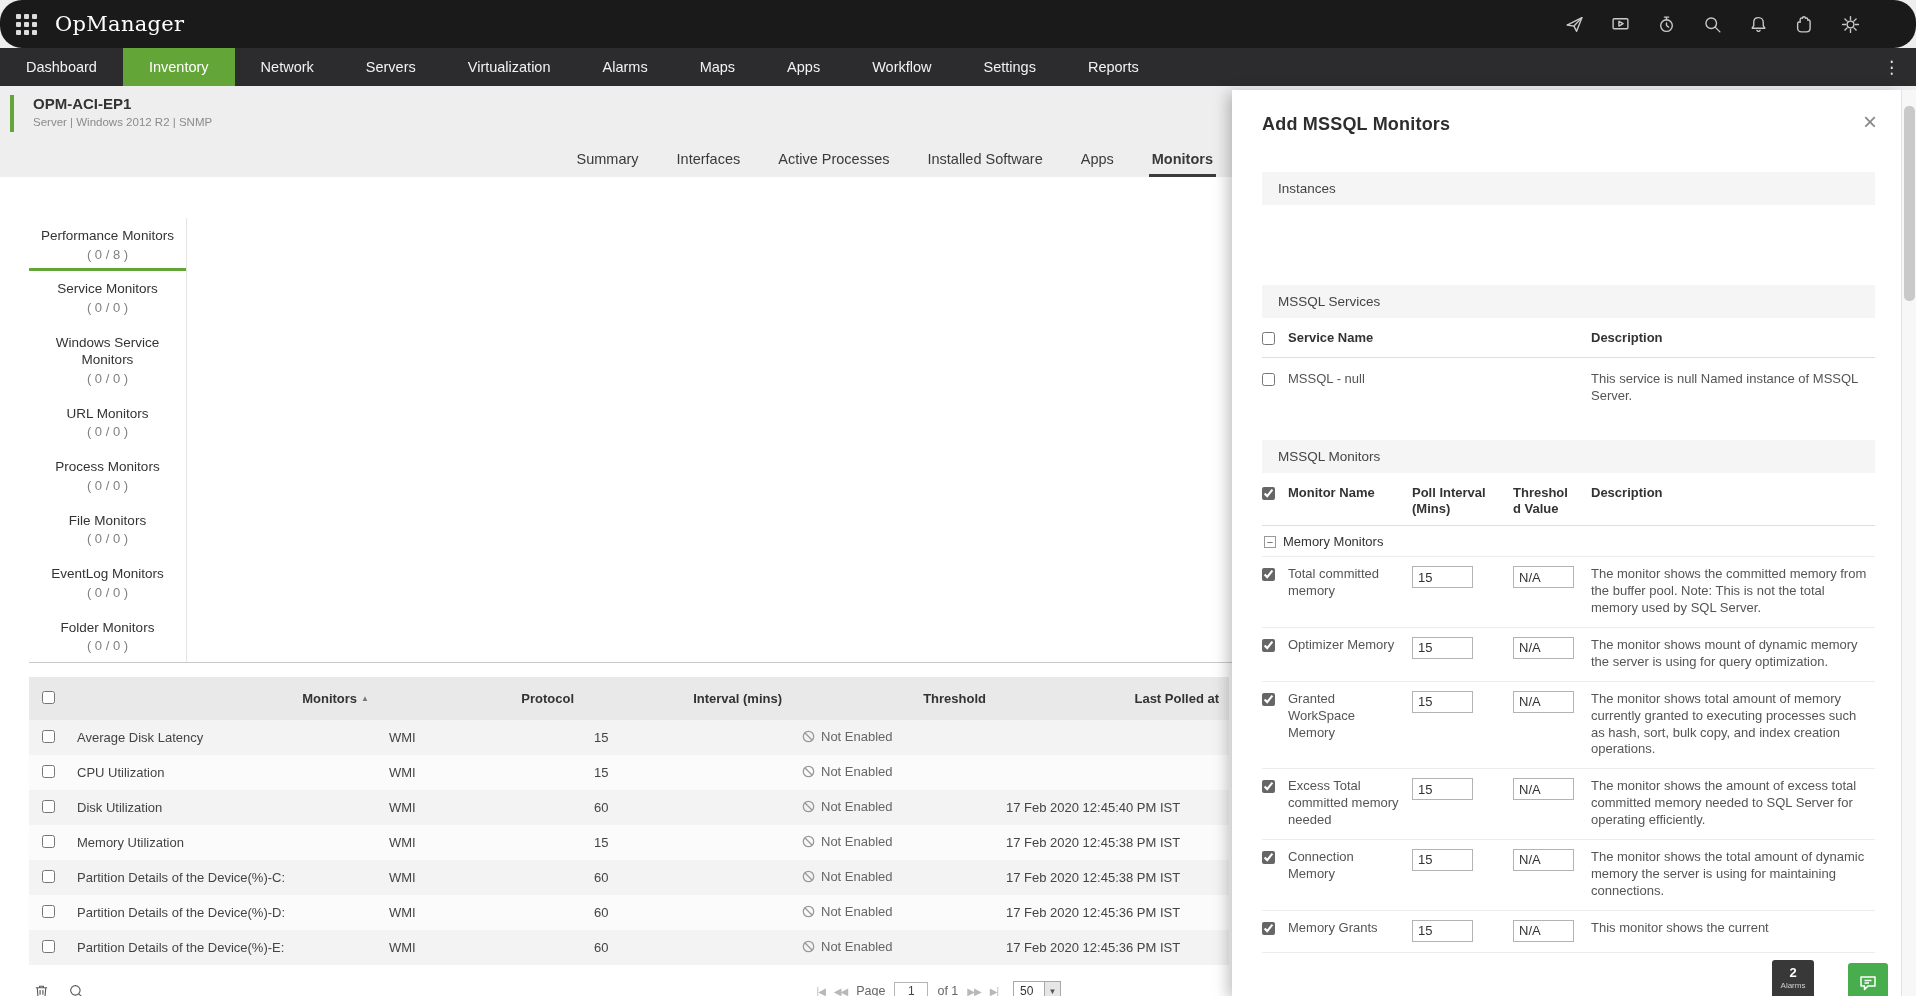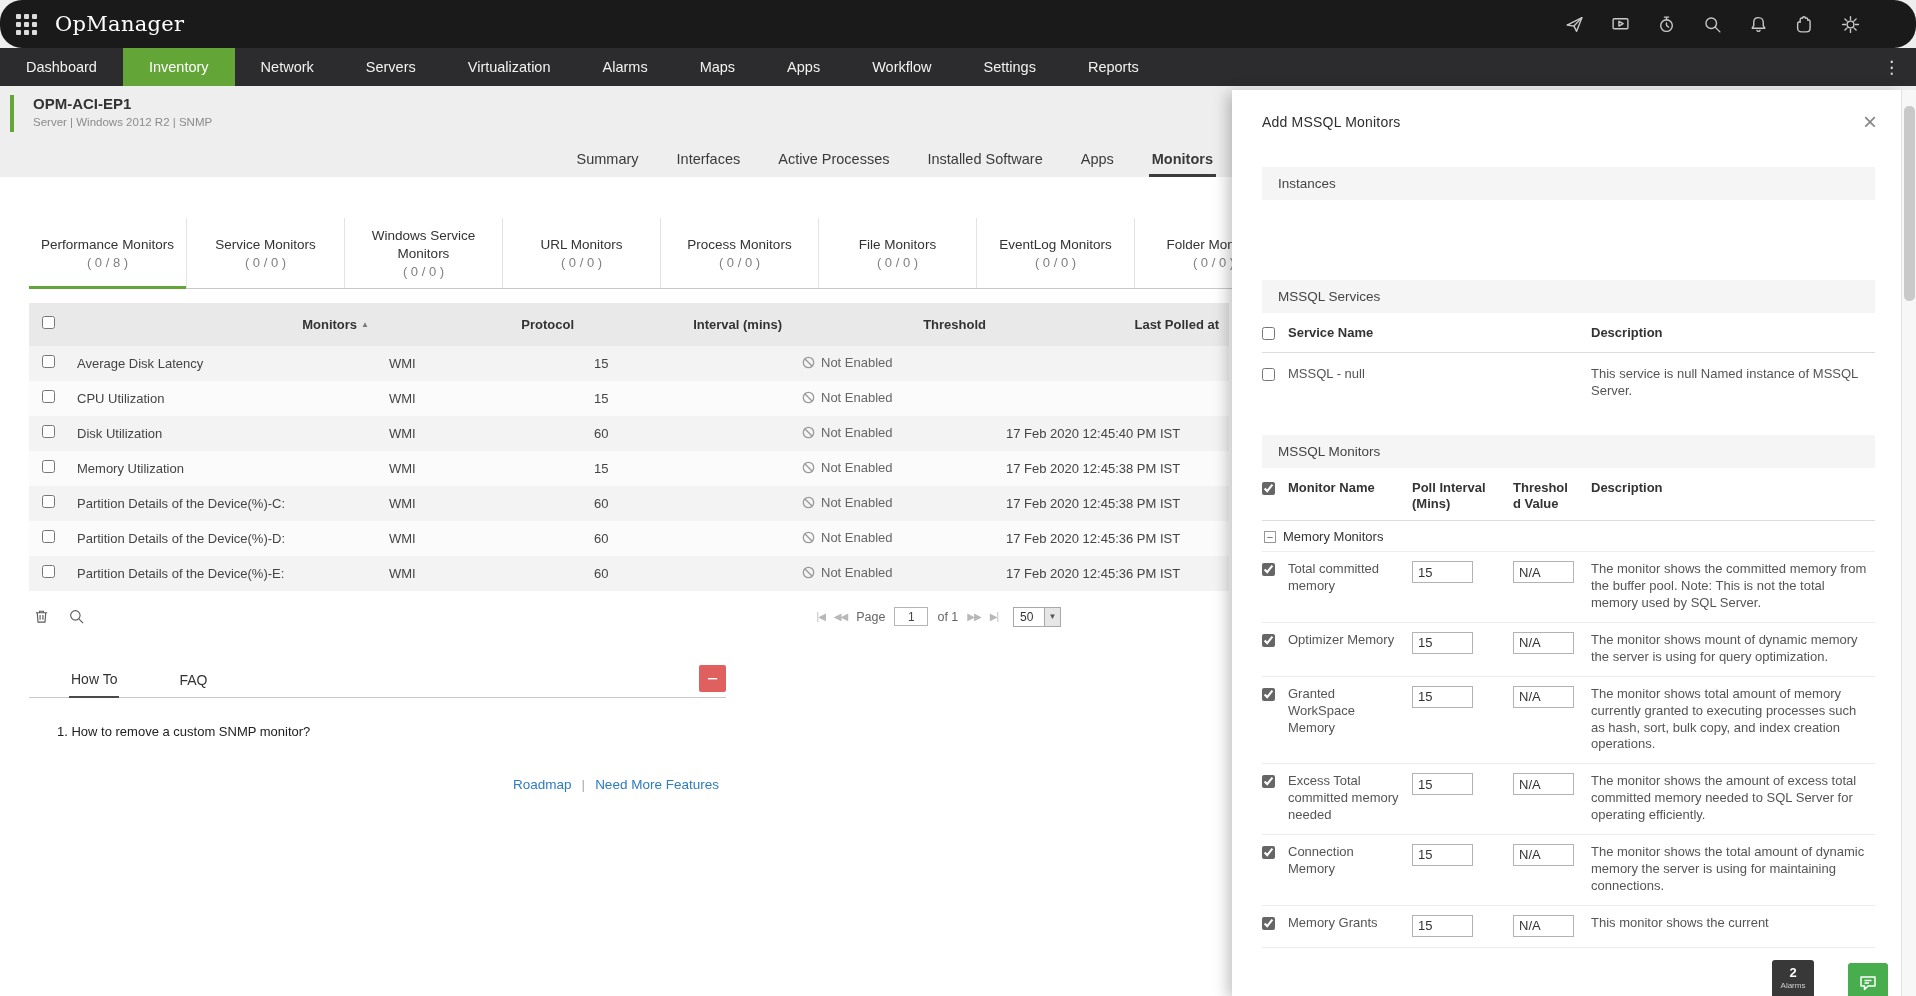--- a/index.html
+++ b/index.html
@@ -25,21 +25,21 @@
   .device-accent { position:absolute; left:10px; top:9px; width:4px; height:37px; background:#63a536; }
   .device-name { position:absolute; left:33px; top:9px; font-size:15px; font-weight:bold; color:#333; }
   .device-meta { position:absolute; left:33px; top:30px; font-size:11.5px; color:#8b8b8b; }
   .page-tabs { position:absolute; right:700px; bottom:0; display:flex; gap:32px; align-items:flex-end; font-size:14.5px; color:#3a3a3a; }
   .ptab { padding:0 3px 10px; cursor:pointer; white-space:nowrap; }
   .ptab.active { font-weight:bold; border-bottom:3px solid #3c3c3c; padding-bottom:7px; }
 
   
   .content { background:#fff; height:819px; position:relative; overflow:hidden; }
 
-  .mtabs { display:flex; margin:41px 0 0 29px; width:1264px; position:relative; }
+  .mtabs { display:flex; margin:41px 0 0 29px; width:1264px; position:relative;flex-direction:column; }
   .mtabs::after { content:""; position:absolute; left:0; right:0; bottom:0; height:1px; background:#c9c9c9; }
   .mtab { width:158px; border-right:1px solid #e3e3e3; text-align:center; font-size:13.5px; color:#333; line-height:1.3; padding:9px 5px 8px; display:flex; flex-direction:column; justify-content:center; position:relative; cursor:pointer; }
   .mtab-count { color:#808080; margin-top:2px; font-size:13px; }
   .mtab.active::after { content:""; position:absolute; left:0; right:0; bottom:0; height:3px; background:#63a536; z-index:1; }
 
   .montbl { border-collapse:collapse; margin:14px 0 0 29px; table-layout:fixed; width:1200px; font-size:13px; color:#444; }
   .montbl thead th { background:#e9e9e9; height:32px; font-weight:bold; color:#333; text-align:right; padding:14px 10px; font-size:13px; }
   .montbl tbody tr:nth-child(odd) { background:#f3f3f3; }
   .montbl tbody tr:nth-child(even) { background:#fbfbfb; }
   .montbl tbody td { height:35px; padding:0 10px; white-space:nowrap; overflow:hidden; }
@@ -65,21 +65,21 @@
   .htab.active { border-bottom:2px solid #4a4a4a; margin-bottom:-1px; }
   .minus-btn { position:absolute; right:0; top:0; width:27px; height:27px; background:#e05f5f; color:#fff; font-size:19px; line-height:25px; text-align:center; border:none; border-radius:2px; cursor:pointer; }
   .howto-item { margin:26px 0 0 28px; font-size:13px; color:#222; cursor:pointer; }
 
   .bottomlinks { margin-top:38px; width:1232px; text-align:center; font-size:13.5px; }
   .bottomlinks a { color:#2d7bc1; text-decoration:none; cursor:pointer; }
   .link-sep { color:#aaa; margin:0 10px; }
 
   
   .modal { position:absolute; left:1232px; top:90px; width:669px; bottom:0; background:#fff; box-shadow:-4px 3px 14px rgba(0,0,0,.25); z-index:10; padding:0 26px 0 30px; overflow:hidden; }
-  .modal-title { margin-top:24px; font-size:14px; font-weight:normal; color:#2e2e2e; letter-spacing:.2px; }
+  .modal-title { margin-top:24px; font-size:18px; font-weight:bold; color:#2e2e2e; letter-spacing:.2px; }
   .modal-close { position:absolute; top:20px; right:24px; font-size:24px; color:#888; line-height:1; cursor:pointer; }
   .msec { background:#f5f5f5; height:33px; display:flex; align-items:center; padding:0 16px; font-size:13.5px; color:#444; }
   .msec.instances { margin-top:37px; }
   .msec.services { margin-top:80px; }
   .msec.monitors { margin-top:22px; }
   .radio-row { display:flex; align-items:center; gap:12px; margin:15px 0 0 2px; height:22px; }
   .radio { width:15px; height:15px; border-radius:50%; border:2px solid #3fa33f; position:relative; cursor:pointer; flex:none; }
   .radio::after { content:""; position:absolute; inset:2px; border-radius:50%; background:#3fa33f; }
   .radio-label { font-size:13px; color:#555; }
 

